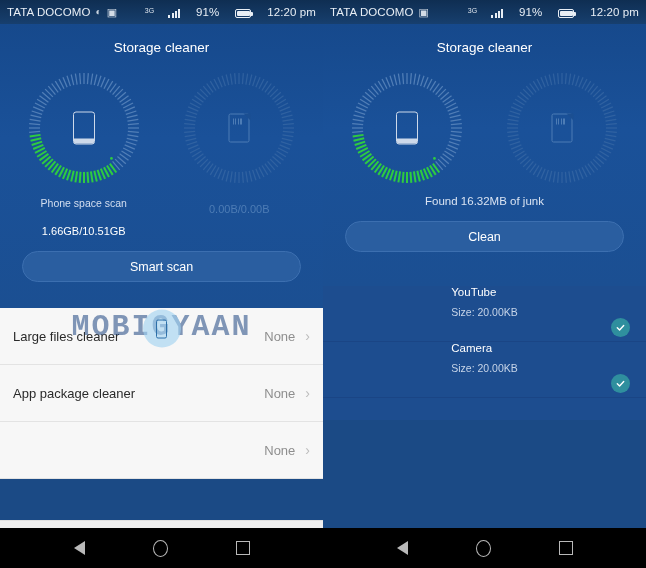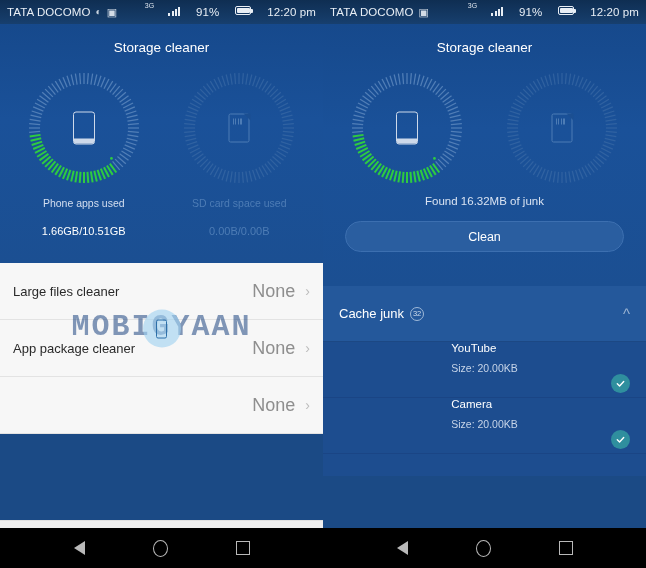--- a/index.html
+++ b/index.html
@@ -11,21 +11,21 @@
   .phone.right { border-left:0px solid #000; }
 
   
   .statusbar{
     position:relative; height:24px; width:100%;
     background:linear-gradient(180deg,#0f2e52 0%,#173f6e 100%);
     display:flex; align-items:center; padding:0 7px;
     color:#e8eef5; font-size:11.5px; letter-spacing:.1px;
   }
   .sb-left{ display:flex; align-items:center; gap:5px; }
-  .sb-right{ margin-left:auto; display:flex; align-items:flex-start; gap:16px; }
+  .sb-right{ margin-left:auto; display:flex; align-items:flex-end; gap:16px; }
   .carrier{ font-size:11.5px; }
   .ic{ display:inline-block; line-height:1; }
   .wifi-ic{ font-size:10px; opacity:.85; }
   .pic-ic{ font-size:11px; opacity:.9; }
   .g3{ font-size:7px; position:relative; top:-4px; margin-right:-2px; opacity:.95;}
   .signal{ display:inline-flex; align-items:flex-end; gap:1.2px; height:10px; }
   .signal i{ display:block; width:2px; background:#e8eef5; }
   .signal i:nth-child(1){ height:3.5px;}
   .signal i:nth-child(2){ height:5.5px;}
   .signal i:nth-child(3){ height:7.5px;}
@@ -93,21 +93,21 @@
   }
   .wm-badge .wm-ph{ width:11px; height:19px; border:1.6px solid #2c6fa8; border-radius:2px; }
 
   
   .list{ background:#f4f4f4; position:relative;border-radius:21px; }
   .row{
     height:57px; background:#f7f7f7; display:flex; align-items:center;
     padding:0 13px; border-bottom:1px solid #e3e3e3;
   }
   .row-label{ color:#2a2a2a; font-size:13px; }
-  .row-value{ margin-left:auto; color:#8e8e8e; font-size:18px; }
+  .row-value{ margin-left:auto; color:#8e8e8e; font-size:13px; }
   .chev{ margin-left:10px; color:#bdbdbd; font-size:14px; line-height:1; }
 
   .settings-bar{
     position:absolute; left:0; right:0; bottom:0; height:48px;
     background:#efefef; border-top:1px solid #e0e0e0;
     display:flex; flex-direction:column; align-items:center; justify-content:center; gap:3px;
   }
   .gear{ width:17px; height:17px; color:#555; }
   .settings-label{ color:#555; font-size:9.5px; }
 
@@ -265,21 +265,21 @@
                 <line x1="45.40325224750231" y1="17.153513283013247" x2="42.004065309377886" y2="6.691891603766557" stroke="#5b87bd" stroke-width="1.25" opacity="0.85"></line>
                 <line x1="48.728403990340176" y1="16.21572350250223" x2="46.160504987925215" y2="5.5196543781277825" stroke="#5b87bd" stroke-width="1.25" opacity="0.85"></line>
                 <line x1="52.116883538229835" y1="15.54171301381394" x2="50.39610442278729" y2="4.67714126726743" stroke="#5b87bd" stroke-width="1.25" opacity="0.85"></line>
                 <line x1="55.547799787974796" y1="15.135637315742372" x2="54.68474973496849" y2="4.169546644677965" stroke="#5b87bd" stroke-width="1.25" opacity="0.85"></line>
                 <circle cx="86.43435486071319" cy="89.46893784457316" r="1.4" fill="#2ecc40"></circle>
               </svg>
             <div class="dial-glyph">
                 <div class="ph-glyph"></div>
               </div>
           </div>
-          <div class="dial-label">Phone apps used</div>
+          <div class="dial-label">Phone space scan</div>
           <div class="dial-value">1.66GB/10.51GB</div>
         </div>
 
         <div class="dial-wrap muted">
           <div class="dial">
             <svg viewBox="0 0 118 118" id="ring-L1">
                 <line x1="59" y1="15" x2="59" y2="4" stroke="#3f6ea8" stroke-width="1.25" opacity="0.6"></line>
                 <line x1="62.45220021202518" y1="15.135637315742372" x2="63.31525026503147" y2="4.169546644677965" stroke="#3f6ea8" stroke-width="1.25" opacity="0.6"></line>
                 <line x1="65.88311646177016" y1="15.54171301381394" x2="67.6038955772127" y2="4.677141267267423" stroke="#3f6ea8" stroke-width="1.25" opacity="0.6"></line>
                 <line x1="69.27159600965985" y1="16.21572350250223" x2="71.8394950120748" y2="5.51965437812779" stroke="#3f6ea8" stroke-width="1.25" opacity="0.6"></line>
@@ -357,25 +357,27 @@
                 <line x1="42.161928975936064" y1="18.349300569503377" x2="37.95241121992008" y2="8.186625711879223" stroke="#3f6ea8" stroke-width="1.25" opacity="0.6"></line>
                 <line x1="45.40325224750231" y1="17.153513283013247" x2="42.004065309377886" y2="6.691891603766557" stroke="#3f6ea8" stroke-width="1.25" opacity="0.6"></line>
                 <line x1="48.728403990340176" y1="16.21572350250223" x2="46.160504987925215" y2="5.5196543781277825" stroke="#3f6ea8" stroke-width="1.25" opacity="0.6"></line>
                 <line x1="52.116883538229835" y1="15.54171301381394" x2="50.39610442278729" y2="4.67714126726743" stroke="#3f6ea8" stroke-width="1.25" opacity="0.6"></line>
                 <line x1="55.547799787974796" y1="15.135637315742372" x2="54.68474973496849" y2="4.169546644677965" stroke="#3f6ea8" stroke-width="1.25" opacity="0.6"></line>
               </svg>
             <div class="dial-glyph">
                 <div class="sd-glyph"></div>
               </div>
           </div>
-          <div class="dial-label">SD card space used</div>
           <div class="dial-value">0.00B/0.00B</div>
         </div>
       </div>
 
+      <div class="cta-wrap">
+        <div class="cta">Smart scan</div>
+      </div>
       <div class="hero-pad"></div>
     </div>
 
     <div class="watermark">
       <span class="wm-text">MOBIGYAAN</span>
       <span class="wm-badge">
           <span class="wm-ph"></span>
         </span>
     </div>
 
@@ -621,25 +623,20 @@
 
       <div class="found-text">Found 16.32MB of junk</div>
 
       <div class="cta-wrap">
         <div class="cta">Clean</div>
       </div>
       <div class="hero-pad tall"></div>
     </div>
 
     <div class="bluelist">
-      <div class="section-head">
-        <span class="section-title">Cache junk</span>
-        <span class="badge">32</span>
-        <span class="caret">^</span>
-      </div>
 
       <div class="brow">
         <div class="brow-texts">
           <span class="brow-name">YouTube</span>
           <span class="brow-size">Size: 20.00KB</span>
         </div>
         <span class="check">
           <svg viewBox="0 0 24 24" fill="none" stroke="#fff" stroke-width="3" stroke-linecap="round" stroke-linejoin="round">
               <path d="M5 12.5l5 5 9-10"></path>
             </svg>

